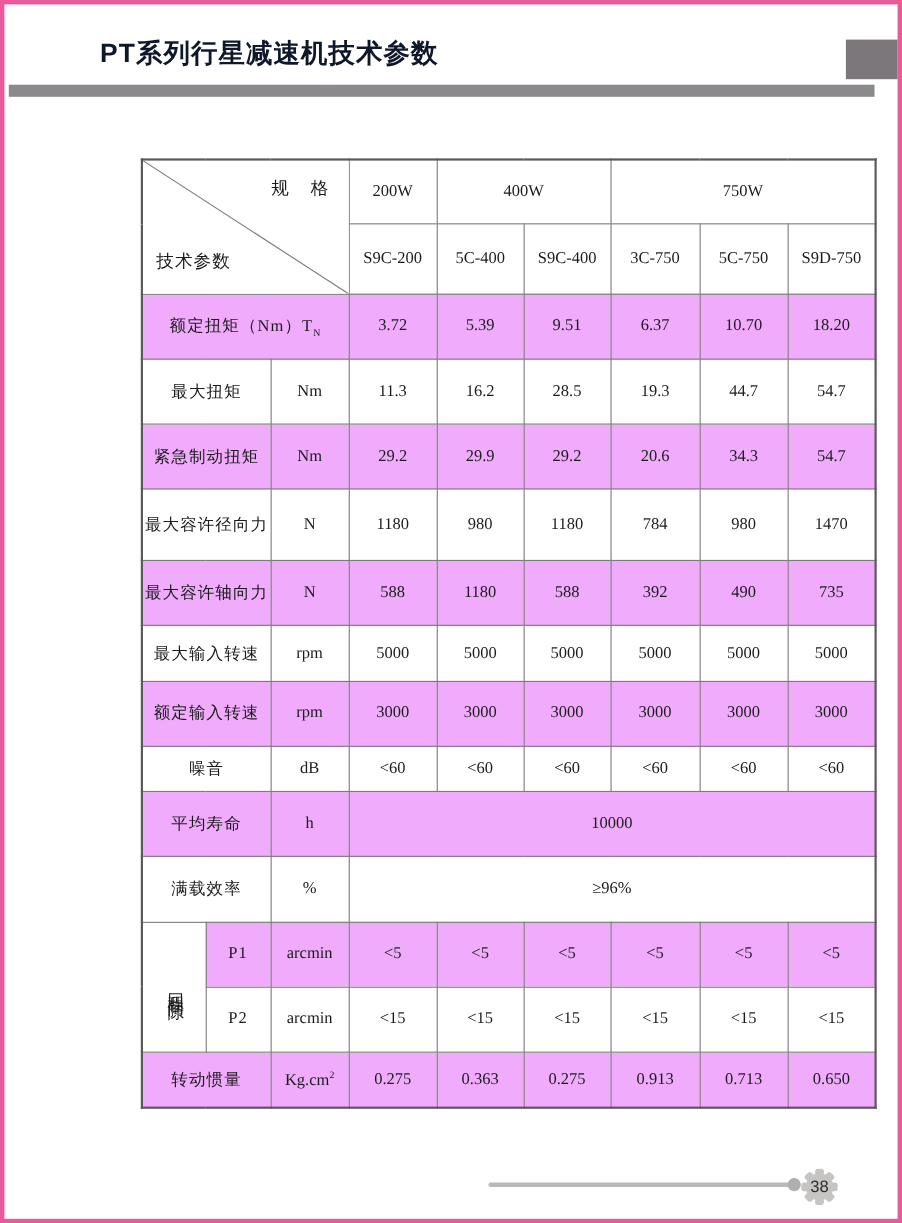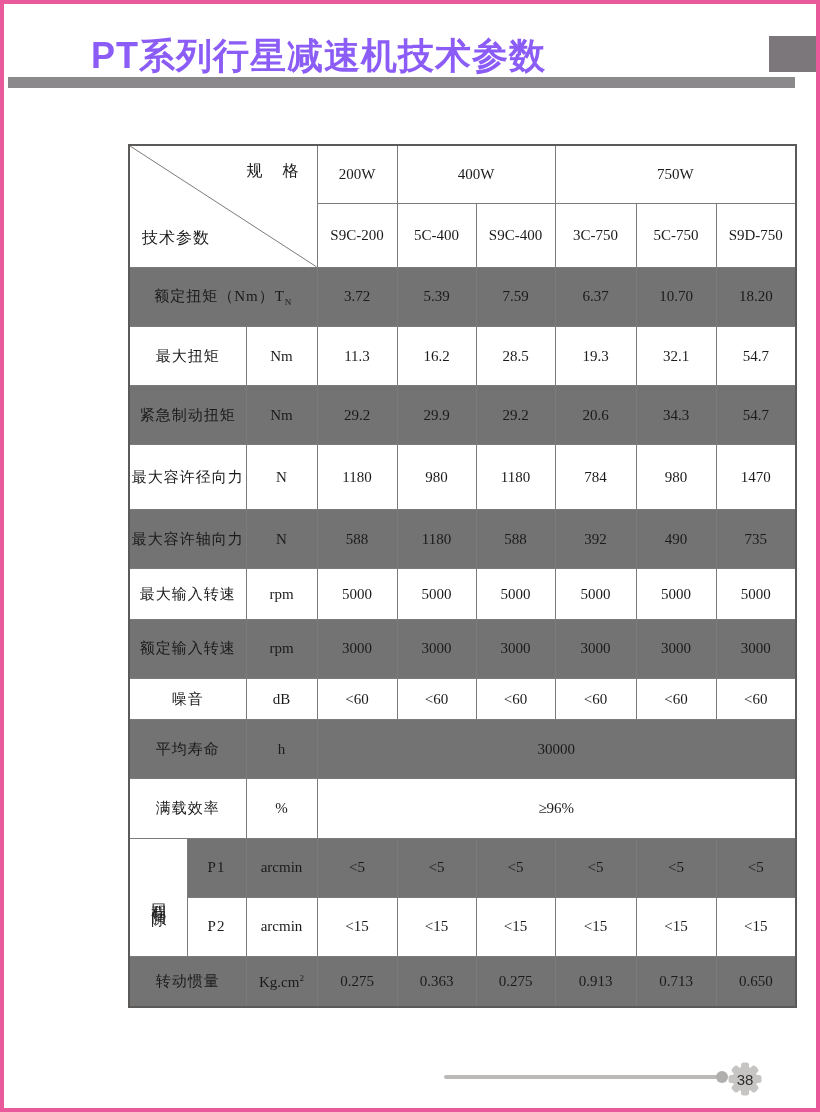--- a/index.html
+++ b/index.html
@@ -8,21 +8,21 @@
     width:820px;height:1112px;
     box-sizing:border-box;
     border:4px solid #ea5a9a;
     background:#ffffff;
     overflow:hidden;
     font-family:"Liberation Serif","DejaVu Serif",serif;
   }
   .page-title{
     position:absolute;left:87px;top:28px;
     font-family:"Liberation Sans","DejaVu Sans",sans-serif;
-    font-weight:bold;font-size:36px;color:#8b5cf6;
+    font-weight:bold;font-size:24px;color:#0f172a;
     letter-spacing:1px;white-space:nowrap;
   }
   .accent-square{
     position:absolute;left:765px;top:32px;width:51px;height:36px;
     background:#7b777a;
   }
   .header-rule{
     position:absolute;left:4px;top:73px;width:787px;height:11px;
     background:#8c898c;
   }
@@ -32,21 +32,21 @@
     width:667px;height:864px;
     border:2px solid #5c5959;
     font-family:"Liberation Serif","DejaVu Serif",serif;
   }
   table.spec td{
     border:1px solid #7d7a7a;
     text-align:center;vertical-align:middle;
     font-size:15px;color:#1b1b1b;padding:0;
     background:#ffffff;
   }
-  tr.shade td{background:#737373;}
+  tr.shade td{background:#f0abfc;}
   td.white{background:#ffffff !important;}
   td.lbl{font-size:15px;letter-spacing:1px;}
   td.unit{font-size:14px;}
   td.model{font-size:15px;}
   td.power{font-size:15px;}
   td.corner{position:relative;padding:0;}
   .diag{position:absolute;left:0;top:0;width:100%;height:100%;display:block;}
   .corner-top{position:absolute;top:15px;right:16px;font-size:16px;letter-spacing:2px;}
   .corner-bottom{position:absolute;bottom:18px;left:12px;font-size:16px;letter-spacing:1px;}
   td.vlbl{
@@ -108,34 +108,34 @@
       <td class="model">S9C-400</td>
       <td class="model">3C-750</td>
       <td class="model">5C-750</td>
       <td class="model">S9D-750</td>
     </tr>
 
     <tr class="shade" style="height:57.6px">
       <td class="lbl" colspan="3"><span>额定扭矩（Nm）T</span><sub class="tn">N</sub></td>
       <td>3.72</td>
       <td>5.39</td>
-      <td>7.59</td>
+      <td>9.51</td>
       <td>6.37</td>
       <td>10.70</td>
       <td>18.20</td>
     </tr>
 
     <tr style="height:57.6px">
       <td class="lbl" colspan="2">最大扭矩</td>
       <td class="unit">Nm</td>
       <td>11.3</td>
       <td>16.2</td>
       <td>28.5</td>
       <td>19.3</td>
-      <td>32.1</td>
+      <td>44.7</td>
       <td>54.7</td>
     </tr>
 
     <tr class="shade" style="height:57.6px">
       <td class="lbl" colspan="2">紧急制动扭矩</td>
       <td class="unit">Nm</td>
       <td>29.2</td>
       <td>29.9</td>
       <td>29.2</td>
       <td>20.6</td>
@@ -194,21 +194,21 @@
       <td>&lt;60</td>
       <td>&lt;60</td>
       <td>&lt;60</td>
       <td>&lt;60</td>
       <td>&lt;60</td>
     </tr>
 
     <tr class="shade" style="height:57.6px">
       <td class="lbl" colspan="2">平均寿命</td>
       <td class="unit">h</td>
-      <td colspan="6">30000</td>
+      <td colspan="6">10000</td>
     </tr>
 
     <tr style="height:57.6px">
       <td class="lbl" colspan="2">满载效率</td>
       <td class="unit">%</td>
       <td colspan="6">≥96%</td>
     </tr>
 
     <tr class="shade" style="height:57.6px">
       <td class="vlbl white" rowspan="2">回程间隙</td>

